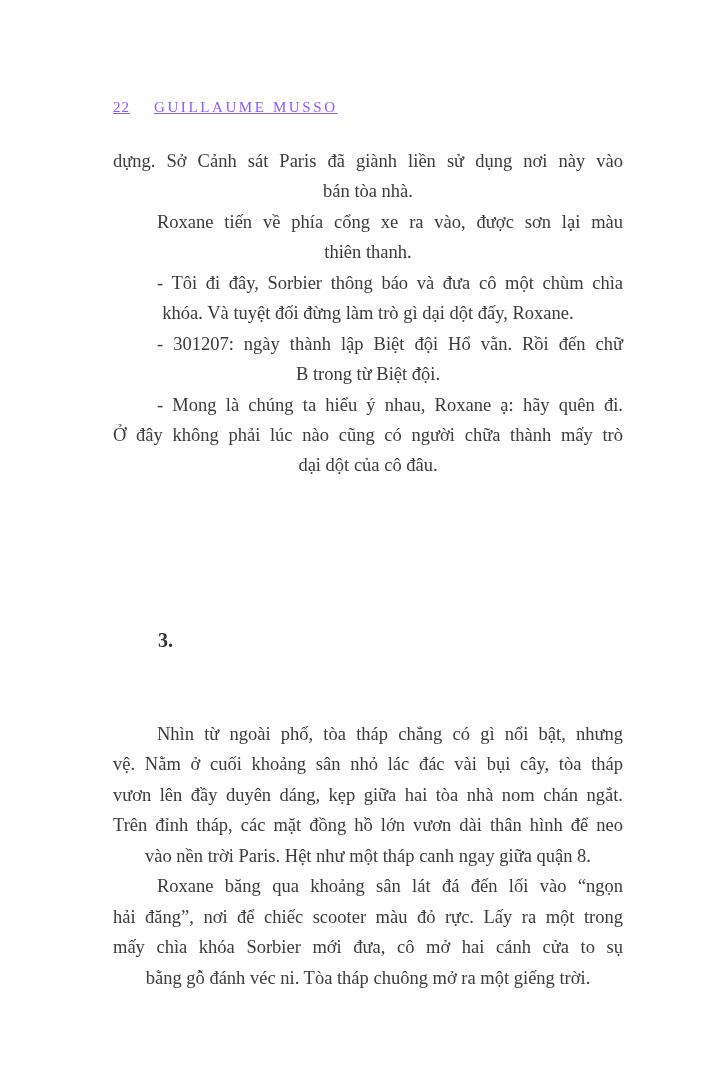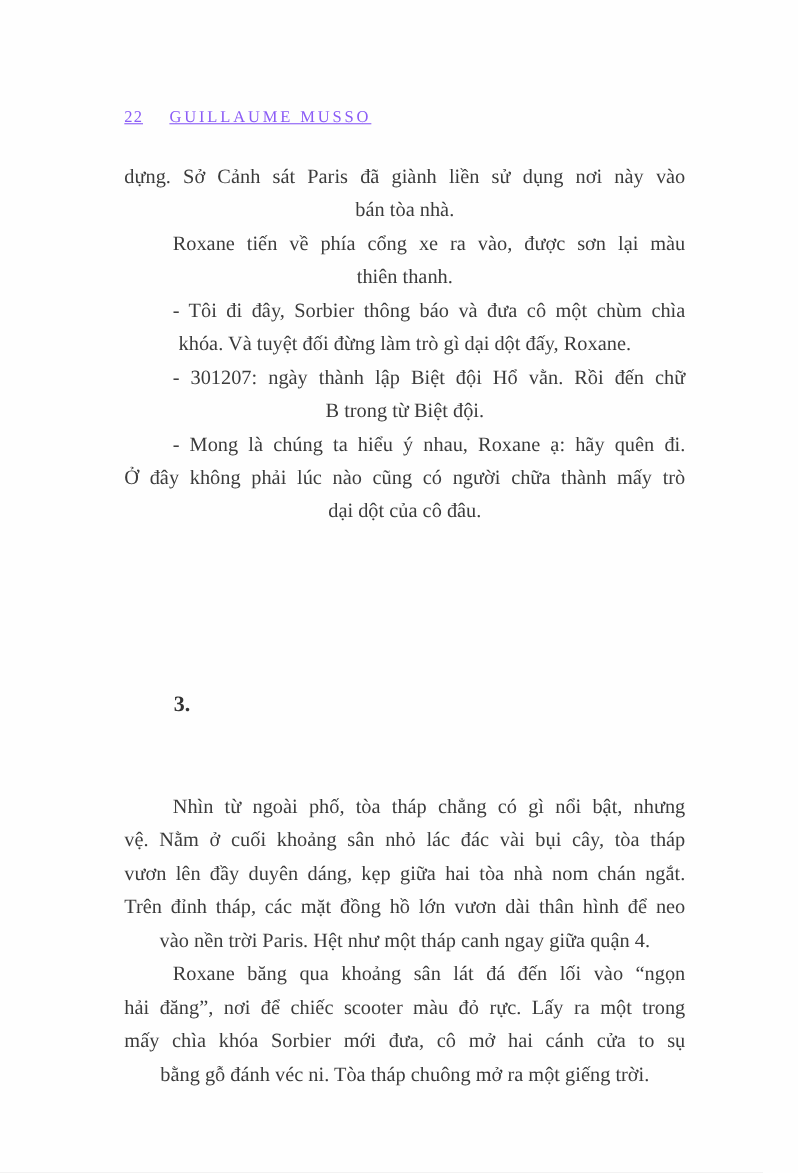--- a/index.html
+++ b/index.html
@@ -92,20 +92,20 @@
     <div class="ln">dại dột của cô đâu.</div>
   </div>
 
   <div class="section-heading">3.</div>
 
   <div class="body-block block-2">
     <div class="ln j ind">Nhìn từ ngoài phố, tòa tháp chẳng có gì nổi bật, nhưng</div>
     <div class="ln j">vệ. Nằm ở cuối khoảng sân nhỏ lác đác vài bụi cây, tòa tháp</div>
     <div class="ln j">vươn lên đầy duyên dáng, kẹp giữa hai tòa nhà nom chán ngắt.</div>
     <div class="ln j">Trên đỉnh tháp, các mặt đồng hồ lớn vươn dài thân hình để neo</div>
-    <div class="ln">vào nền trời Paris. Hệt như một tháp canh ngay giữa quận 4.</div>
+    <div class="ln">vào nền trời Paris. Hệt như một tháp canh ngay giữa quận 8.</div>
     <div class="ln j ind">Roxane băng qua khoảng sân lát đá đến lối vào “ngọn</div>
     <div class="ln j">hải đăng”, nơi để chiếc scooter màu đỏ rực. Lấy ra một trong</div>
     <div class="ln j">mấy chìa khóa Sorbier mới đưa, cô mở hai cánh cửa to sụ</div>
     <div class="ln">bằng gỗ đánh véc ni. Tòa tháp chuông mở ra một giếng trời.</div>
   </div>
 
 </div>
 
 </body></html>

